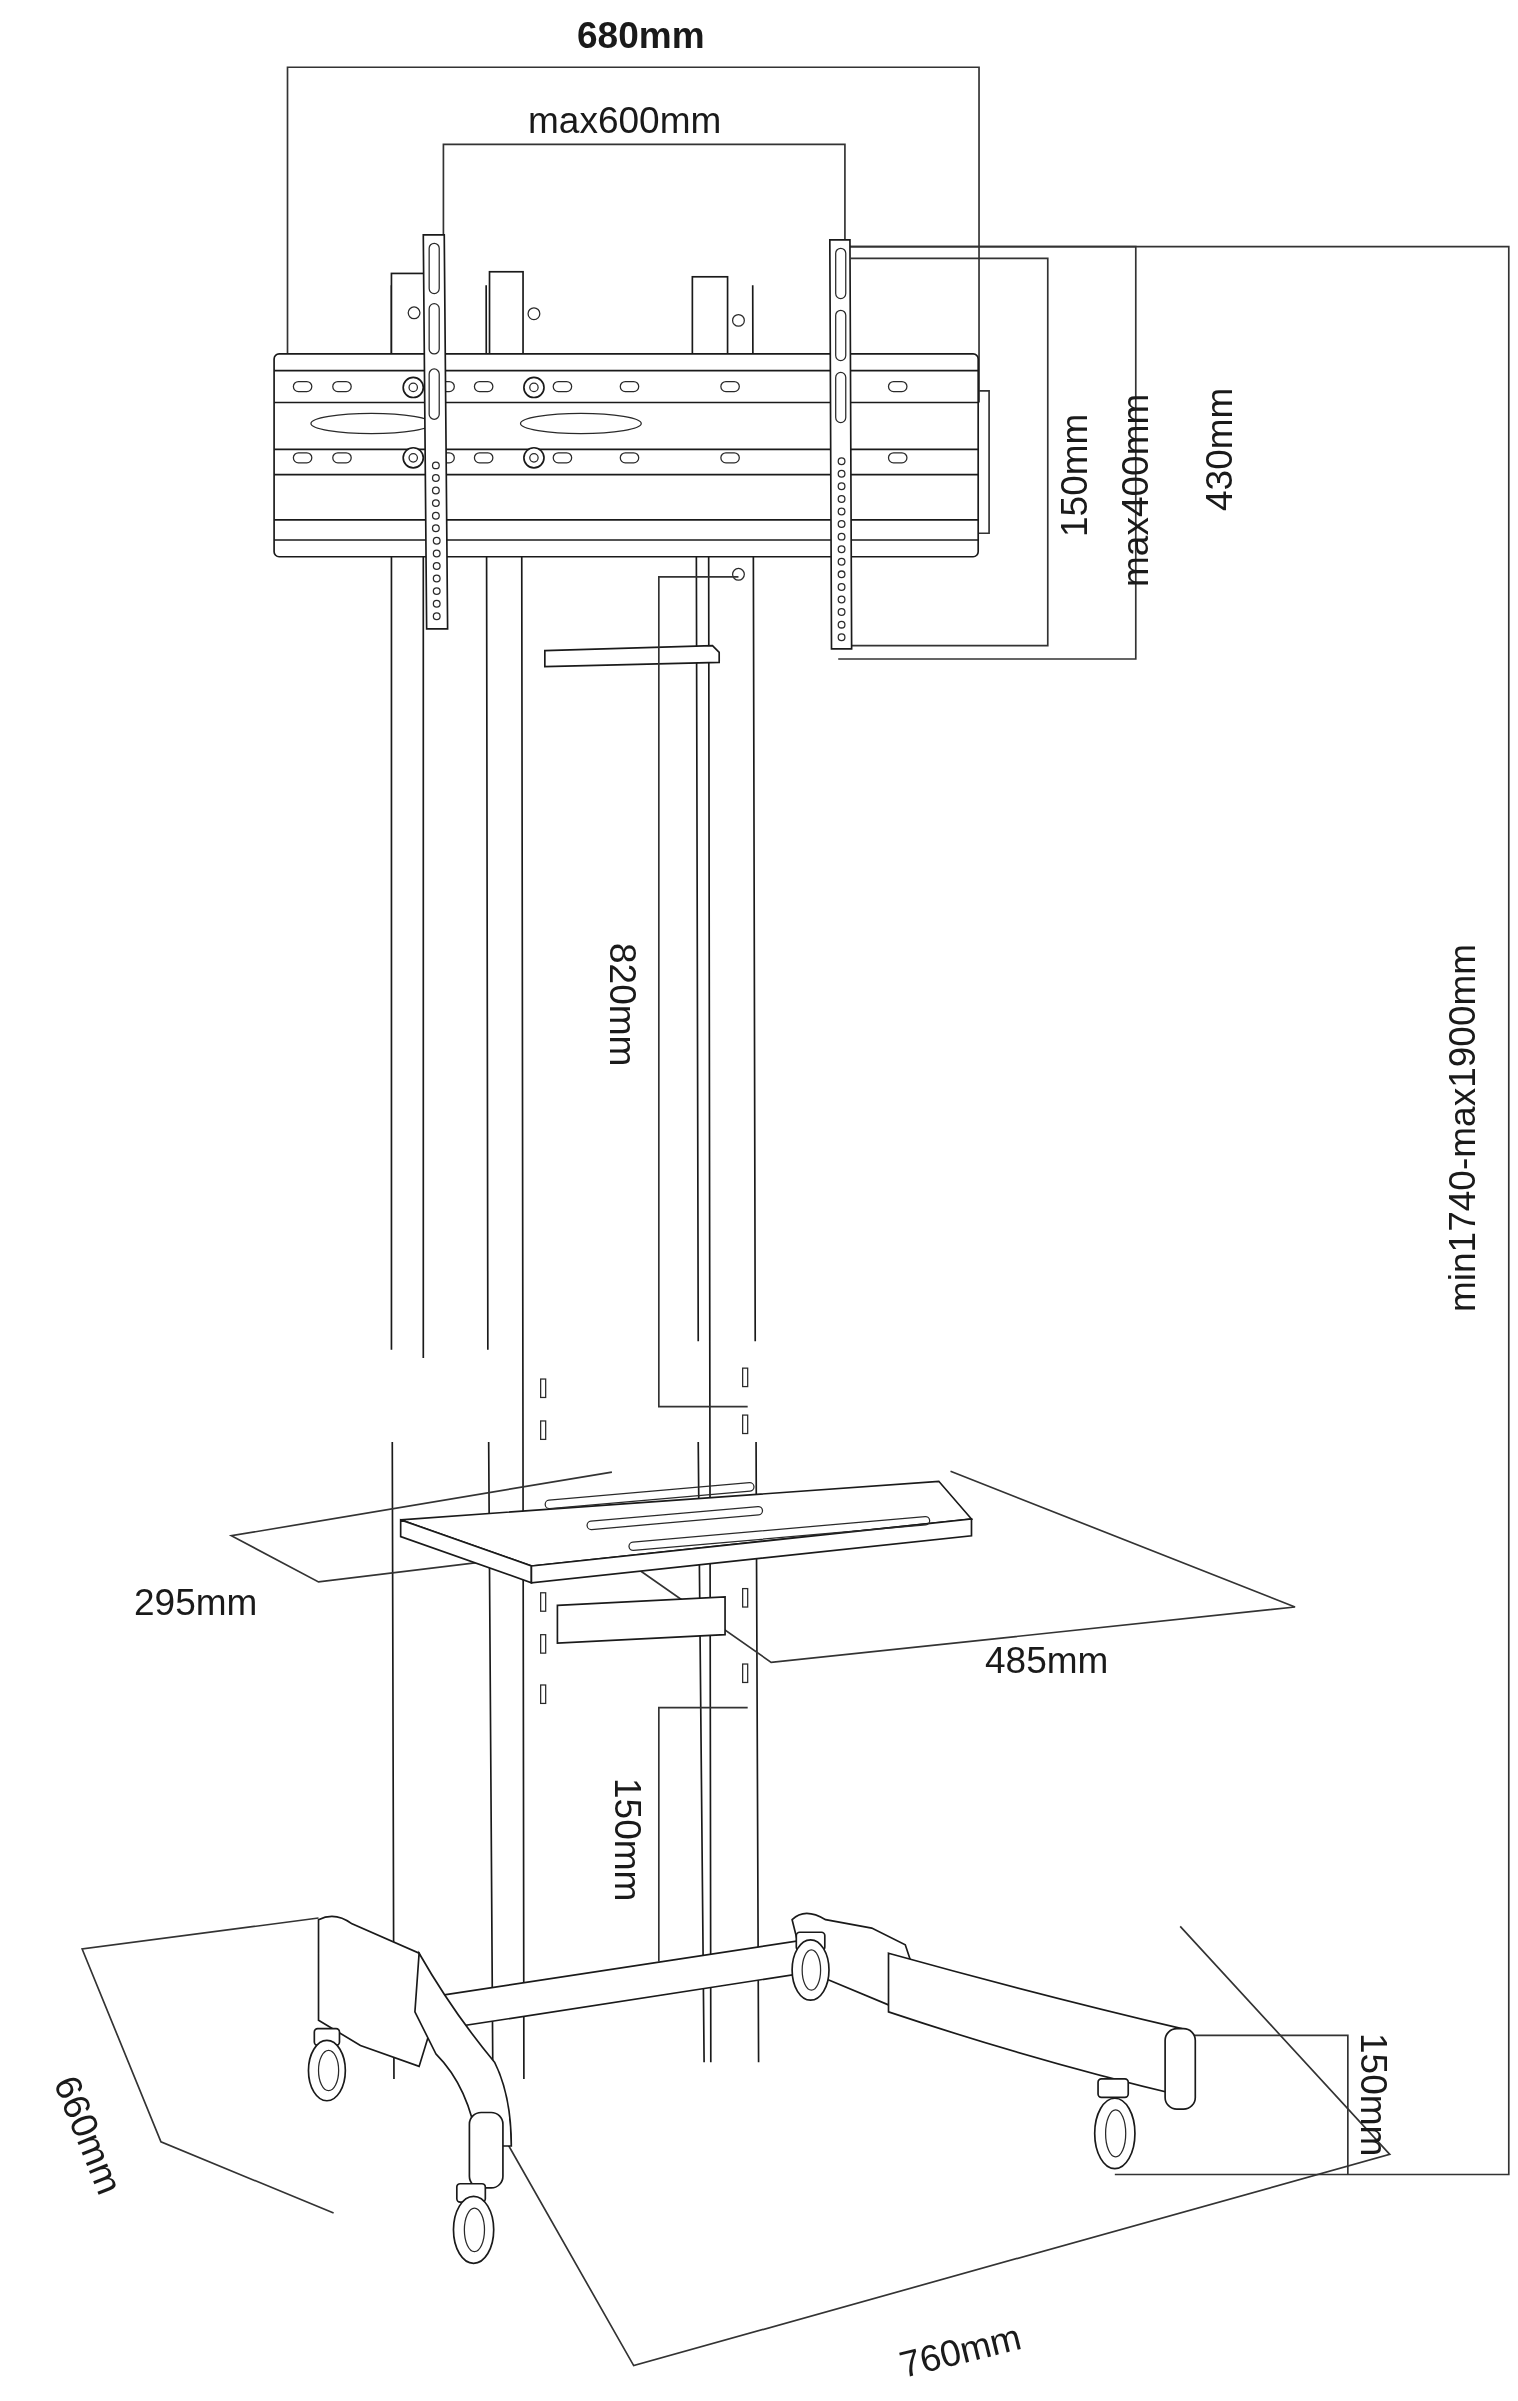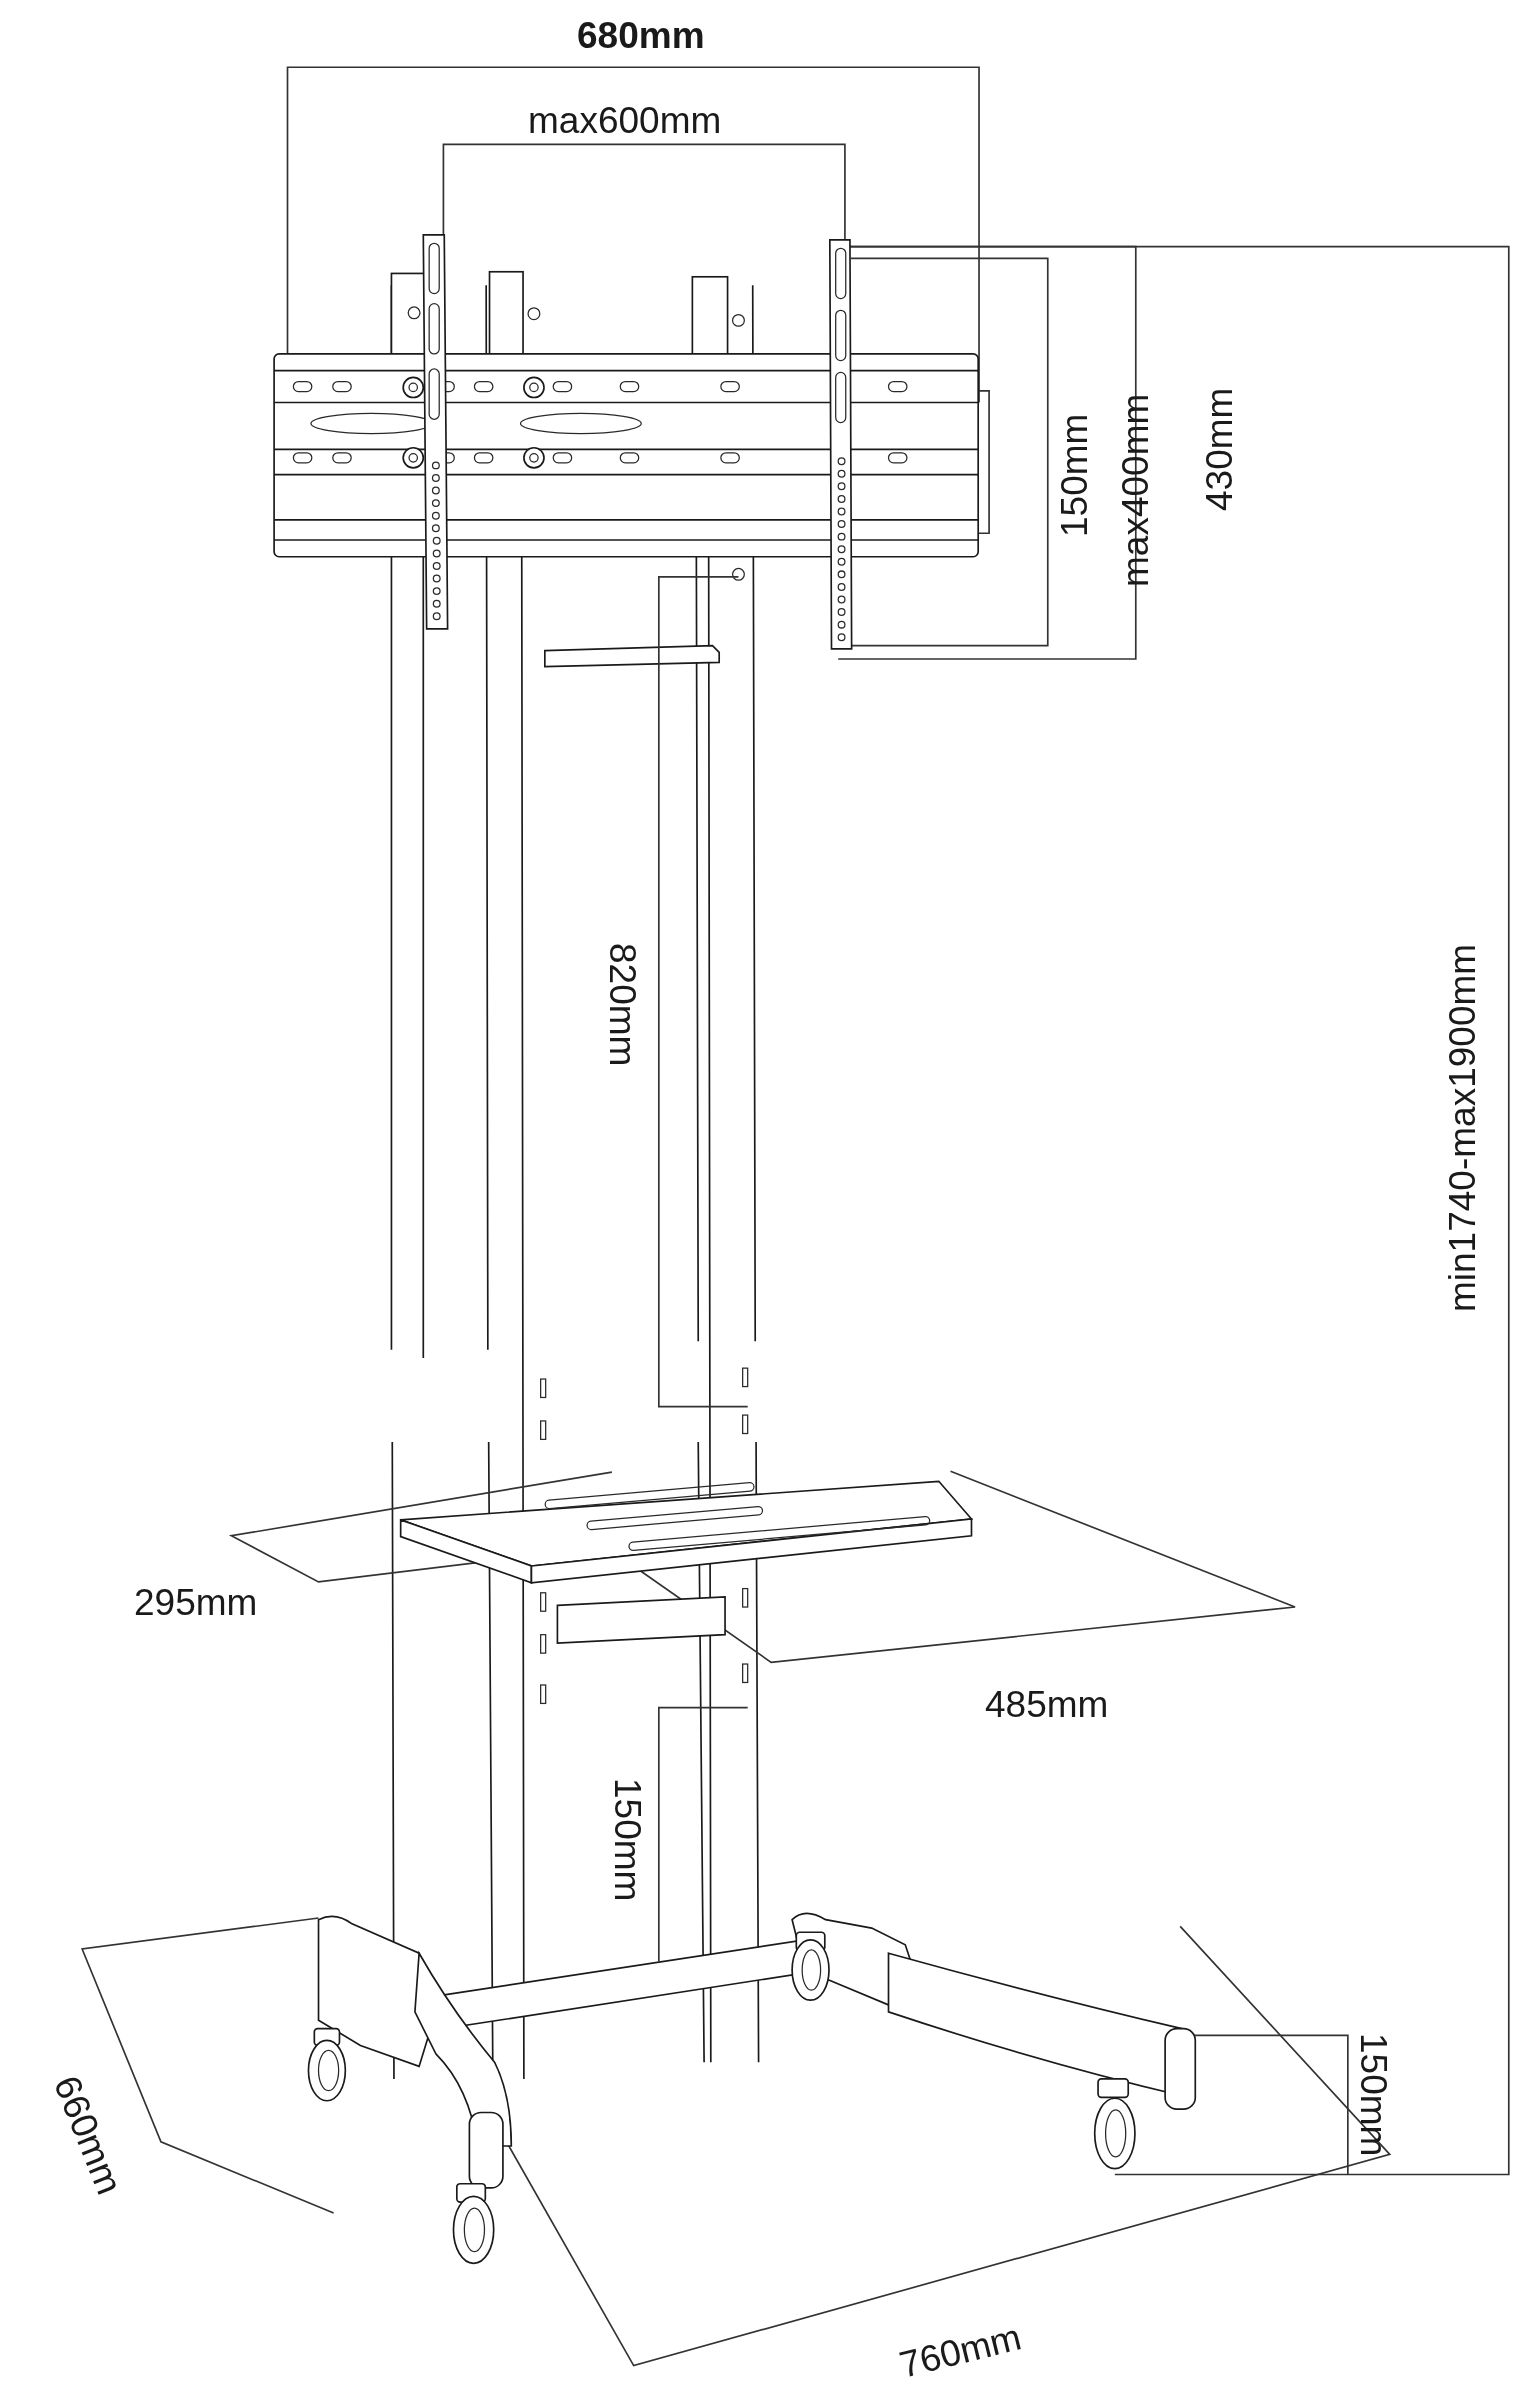--- a/index.html
+++ b/index.html
@@ -228,21 +228,21 @@
 <div class="lbl" style="left:1117px; top:587px; transform:rotate(-90deg); transform-origin:0 0;">max400mm</div>
 
 <div class="lbl" style="left:1201px; top:511px; transform:rotate(-90deg); transform-origin:0 0;">430mm</div>
 
 <div class="lbl" style="left:1444px; top:1312px; transform:rotate(-90deg); transform-origin:0 0;">min1740-max1900mm</div>
 
 <div class="lbl" style="left:641px; top:943px; transform:rotate(90deg); transform-origin:0 0;">820mm</div>
 
 <div class="lbl" style="left:134px; top:1543px;margin-top:41px;">295mm</div>
 
-<div class="lbl" style="left:985px; top:1642px;margin-top:44px;">485mm</div>
+<div class="lbl" style="left:985px; top:1642px;">485mm</div>
 
 <div class="lbl" style="left:646px; top:1778px; transform:rotate(90deg); transform-origin:0 0;">150mm</div>
 
 <div class="lbl" style="left:1392px; top:2033px; transform:rotate(90deg); transform-origin:0 0;">150mm</div>
 
 <div class="lbl" style="left:82px; top:2071px; transform:rotate(68deg); transform-origin:0 0;">660mm</div>
 
 <div class="lbl" style="left:896px; top:2348px; transform:rotate(-14deg); transform-origin:0 0;">760mm</div>
 
 

